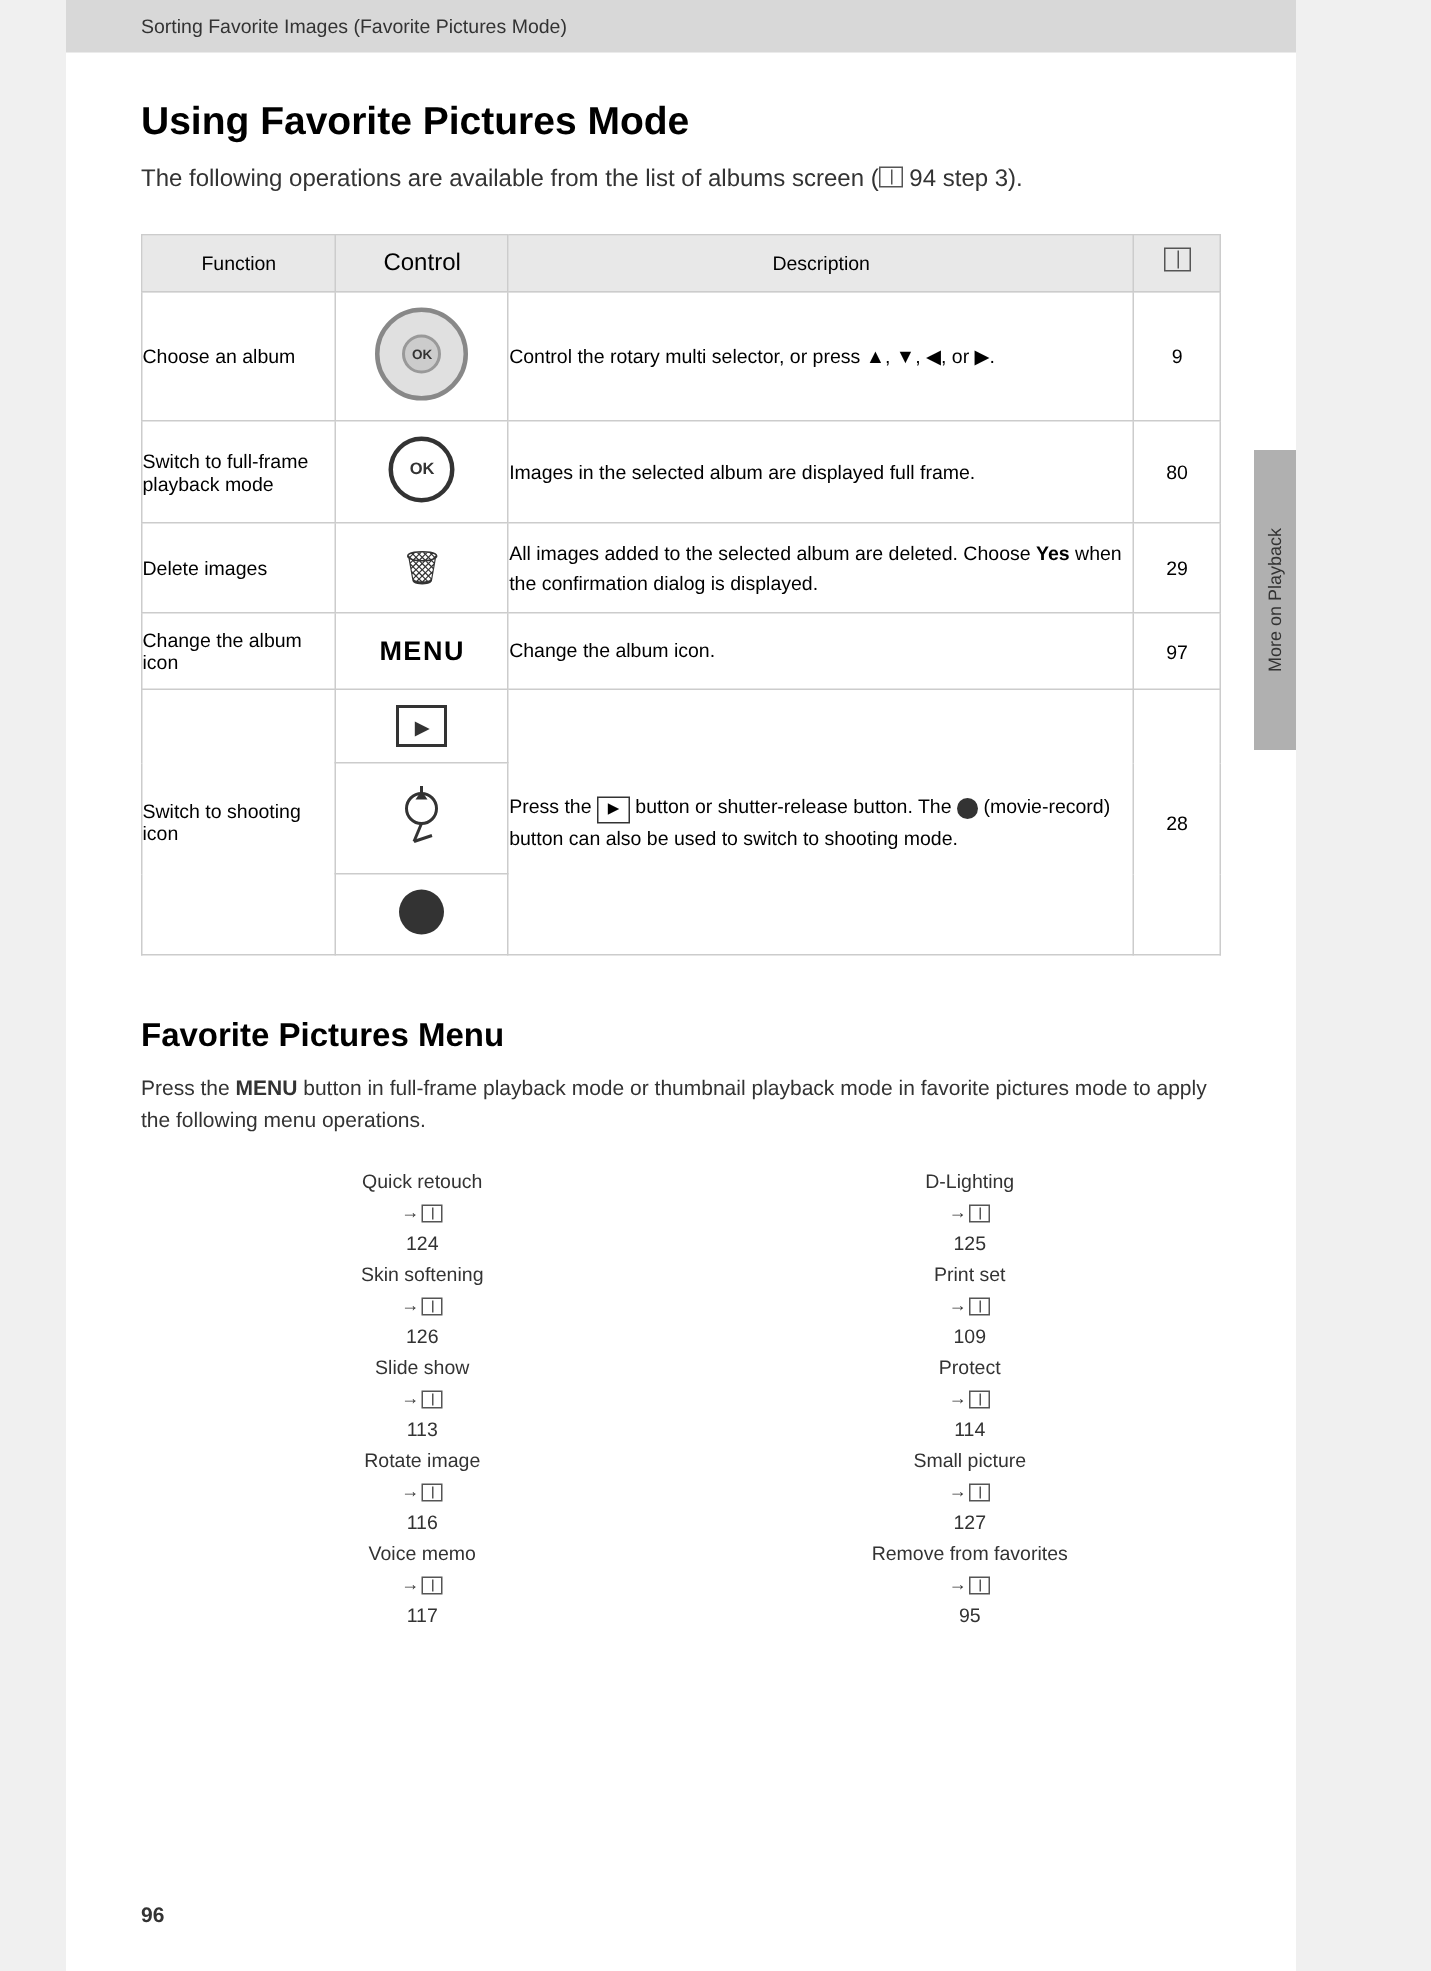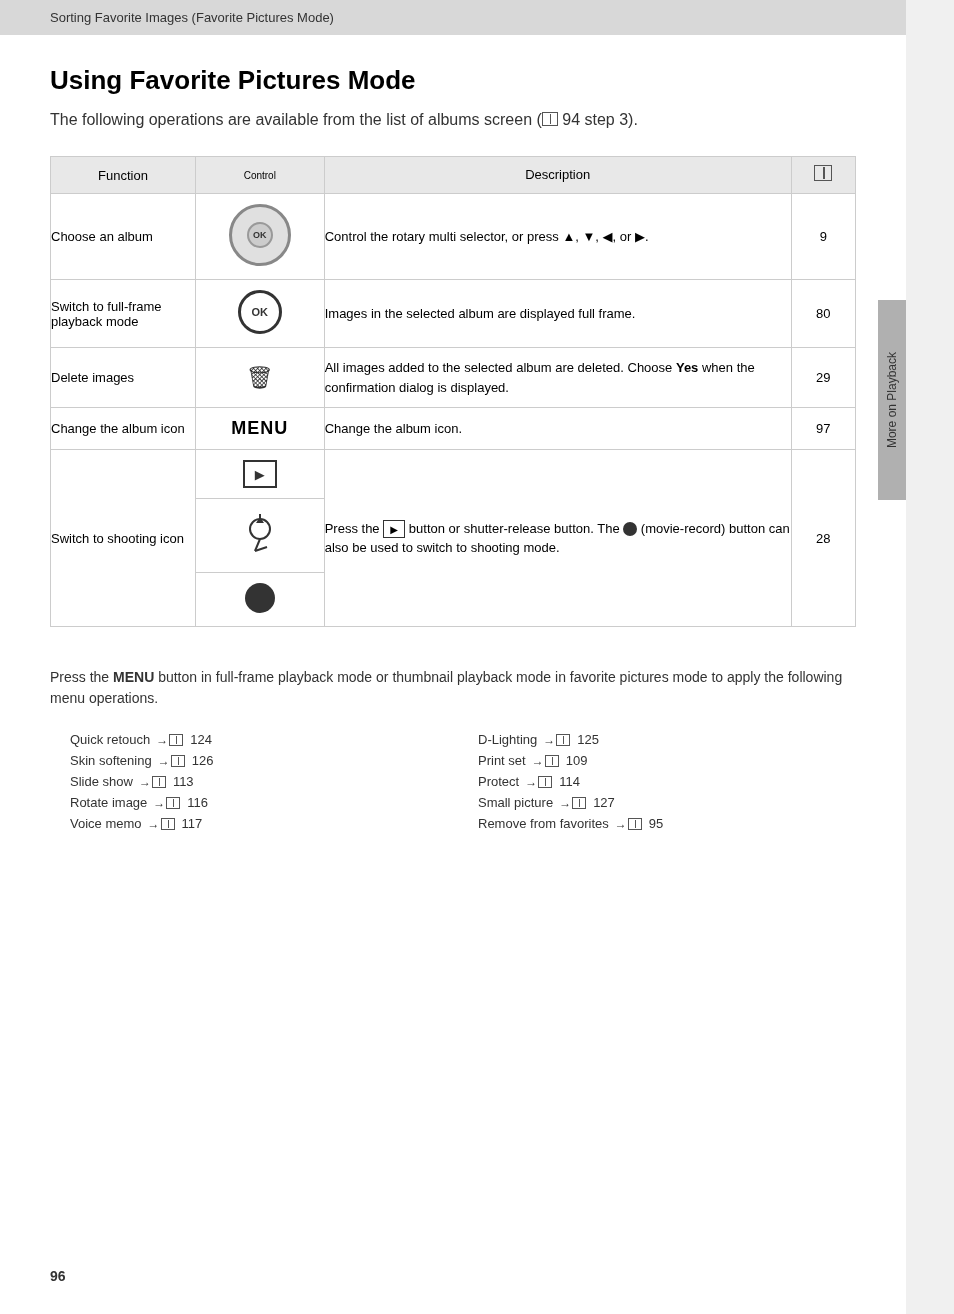--- a/index.html
+++ b/index.html
@@ -6,24 +6,25 @@
     body {
       font-family: Arial, Helvetica, sans-serif;
       font-size: 14px;
       background: #f0f0f0;
       width: 954px;
       min-height: 1314px;
       position: relative;
     }
     .page-wrapper {
       background: #fff;
-      width: 906px;
+      width: 820px;
       min-height: 1314px;
       position: relative;
       display: flex;
+      margin-left: 44px;
     }
     .side-tab {
       width: 28px;
       background: #b0b0b0;
       position: absolute;
       right: 0;
       top: 300px;
       height: 200px;
       display: flex;
       align-items: center;
@@ -63,21 +64,21 @@
     
     table {
       width: 100%;
       border-collapse: collapse;
       margin-bottom: 40px;
     }
     th {
       background: #e8e8e8;
       border: 1px solid #ccc;
       padding: 8px 12px;
-      font-size: 10px;
+      font-size: 16px;
       font-weight: normal;
       text-align: center;
     }
     td {
       border: 1px solid #ccc;
       padding: 10px 0;
       vertical-align: middle;
     }
     .col-function { width: 18%; font-size: 13px; }
     .col-control { width: 16%; text-align: center; }
@@ -132,20 +133,21 @@
       gap: 4px 30px;
       padding-left: 20px;
     }
     .menu-item {
       font-size: 13px;
       color: #333;
       padding: 3px 0;
       display: flex;
       align-items: center;
       gap: 6px;
+      flex-direction: column;
     }
     .menu-item .arrow {
       font-size: 12px;
     }
     .page-num-bottom {
       position: absolute;
       bottom: 30px;
       left: 50px;
       font-size: 14px;
       font-weight: bold;
@@ -255,20 +257,21 @@
           </td>
         </tr>
         <tr>
           <td class="col-control">
             <div class="icon-circle-filled"></div>
           </td>
         </tr>
       </tbody>
     </table>
 
+    <h2>Favorite Pictures Menu</h2>
 
     <p class="menu-intro">
       Press the <strong>MENU</strong> button in full-frame playback mode or thumbnail playback mode in favorite pictures mode to apply the following menu operations.
     </p>
 
     <div class="menu-grid">
 
       <div>
         <div class="menu-item">
           <span>Quick retouch</span>

